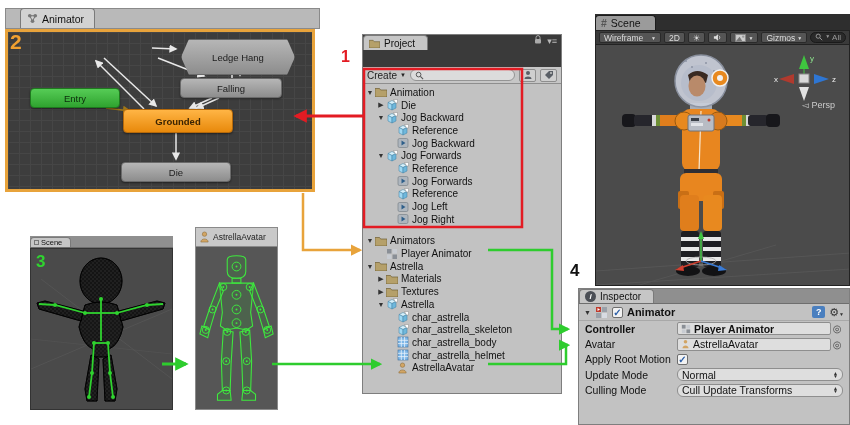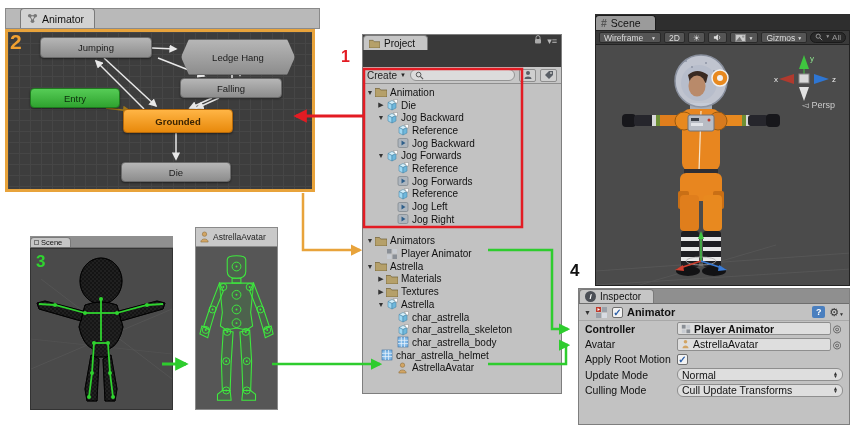--- a/index.html
+++ b/index.html
@@ -138,21 +138,20 @@
         <line x1="96" y1="26" x2="148" y2="74" marker-end="url(#aw)"></line>
         <line x1="136" y1="77" x2="88" y2="29" marker-end="url(#aw)"></line>
         <line x1="204" y1="66" x2="182" y2="76" marker-end="url(#aw)"></line>
         <line x1="211" y1="66" x2="189" y2="76" marker-end="url(#aw)"></line>
         <line x1="224" y1="46" x2="224" y2="31" marker-end="url(#aw)"></line>
         <line x1="232" y1="28" x2="232" y2="43" marker-end="url(#aw)"></line>
         <line x1="168" y1="101" x2="168" y2="127" marker-end="url(#aw)"></line>
       </g>
       <line x1="98" y1="76" x2="122" y2="79" stroke="#a07818" stroke-width="1.6" marker-end="url(#ay)"></line>
     </svg>
-    <div class="st" style="left:32px;top:5px;width:112px;height:21px;">Jumping</div>
     <div class="st hex" style="left:173px;top:7px;width:114px;height:36px;">Ledge Hang</div>
     <div class="st" style="left:172px;top:46px;width:102px;height:20px;">Falling</div>
     <div class="st entry" style="left:22px;top:56px;width:90px;height:20px;">Entry</div>
     <div class="st active" style="left:115px;top:77px;width:110px;height:24px;">Grounded</div>
     <div class="st" style="left:113px;top:130px;width:110px;height:20px;">Die</div>
   </div>
 </div>
 
 <div class="win" id="project-win">
   <div id="project-tabbar">
@@ -412,21 +411,21 @@
           <svg width="12" height="12" viewBox="0 0 12 12">
             <rect x="1" y="1" width="10" height="10" fill="#7fb8e8" stroke="#3e6f9e" stroke-width="0.6"></rect>
             <line x1="4.3" y1="1" x2="4.3" y2="11" stroke="#e8f2fa" stroke-width="0.8"></line>
             <line x1="7.6" y1="1" x2="7.6" y2="11" stroke="#e8f2fa" stroke-width="0.8"></line>
             <line x1="1" y1="4.3" x2="11" y2="4.3" stroke="#e8f2fa" stroke-width="0.8"></line>
             <line x1="1" y1="7.6" x2="11" y2="7.6" stroke="#e8f2fa" stroke-width="0.8"></line>
           </svg>
         </span>
         <span class="tree-label">char_astrella_body</span>
       </div>
-      <div class="tree-row" style="padding-left: 8px;">
+      <div class="tree-row" style="padding-left: 24px;">
         <span class="disclosure"></span>
         <span class="tree-icon">
           <svg width="12" height="12" viewBox="0 0 12 12">
             <rect x="1" y="1" width="10" height="10" fill="#7fb8e8" stroke="#3e6f9e" stroke-width="0.6"></rect>
             <line x1="4.3" y1="1" x2="4.3" y2="11" stroke="#e8f2fa" stroke-width="0.8"></line>
             <line x1="7.6" y1="1" x2="7.6" y2="11" stroke="#e8f2fa" stroke-width="0.8"></line>
             <line x1="1" y1="4.3" x2="11" y2="4.3" stroke="#e8f2fa" stroke-width="0.8"></line>
             <line x1="1" y1="7.6" x2="11" y2="7.6" stroke="#e8f2fa" stroke-width="0.8"></line>
           </svg>
         </span>

